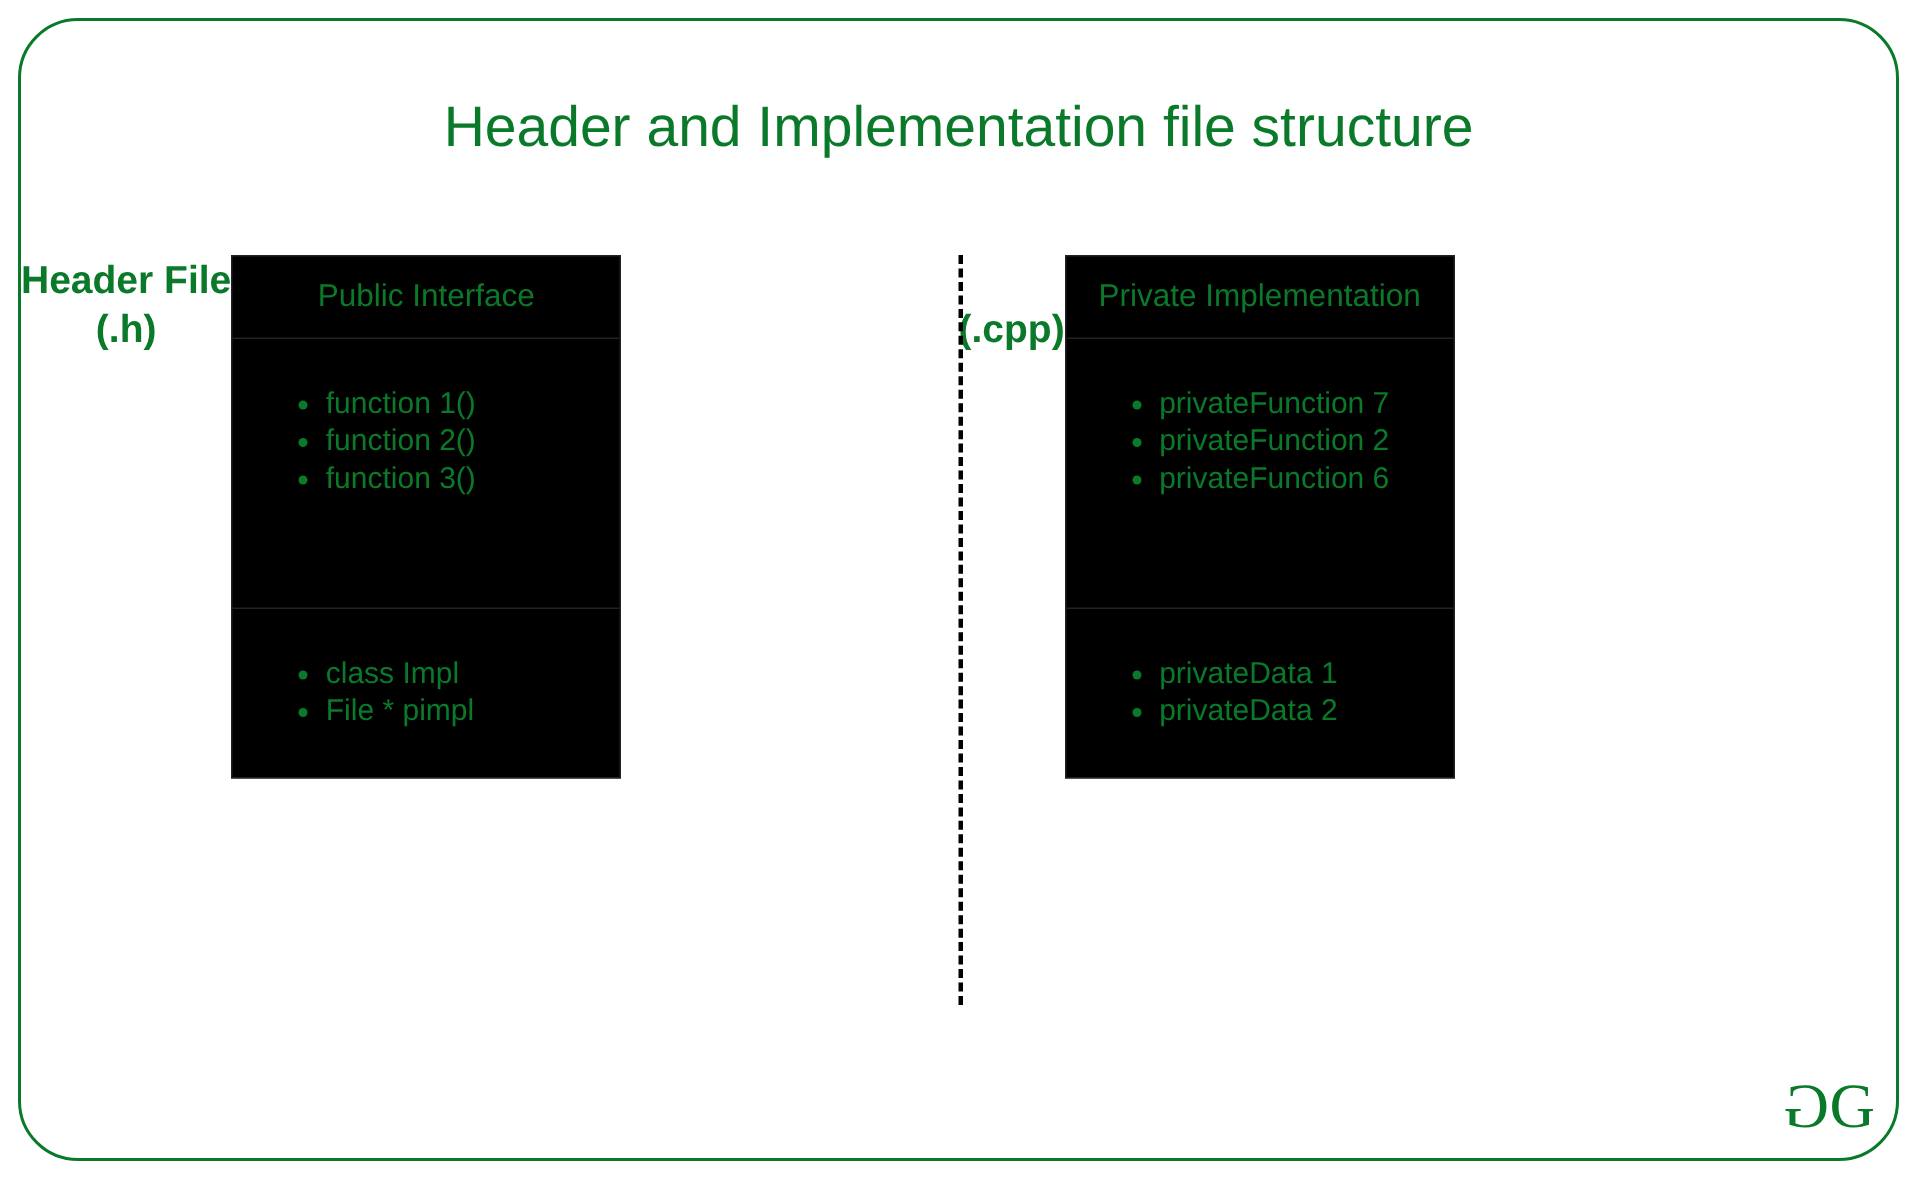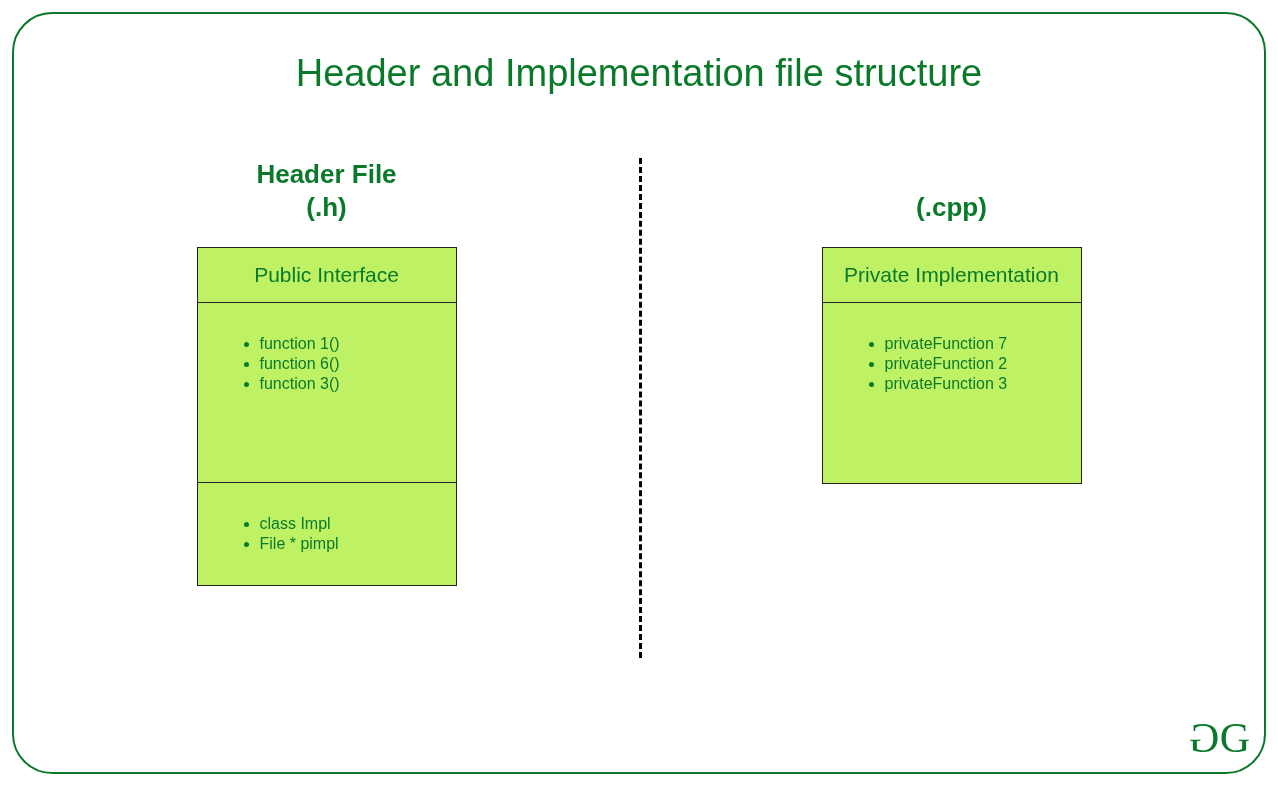--- a/index.html
+++ b/index.html
@@ -17,68 +17,68 @@
     border: 2px solid #0a7a2a;
     border-radius: 40px;
     position: relative;
     overflow: hidden;
   }
   .title {
     text-align: center;
     color: #0a7a2a;
     font-size: 38px;
     line-height: 1.25;
-    margin-top: 36px;
+    margin-top: 48px;
     font-weight: 400;
   }
   .content {
     display: flex;
     justify-content: center;
     margin-top: 60px;
     position: relative;
   }
   .column {
     width: 50%;
     display: flex;
-    flex-direction: column;
-    align-items: center;
+    flex-direction: row;
+    align-items: flex-start;
   }
   .col-title {
     color: #0a7a2a;
     font-weight: 700;
     font-size: 26px;
     text-align: center;
     line-height: 1.3;
     margin-bottom: 22px;
   }
   .box {
     border: 1.5px solid #222;
     width: 260px;
-    background: #bef264;
+    background: #000000;
   }
   .box-header {
     border-bottom: 1.5px solid #222;
     text-align: center;
     color: #0a7a2a;
     font-size: 21px;
     padding: 14px 8px;
     line-height: 1.25;
   }
   .box-section {
     border-bottom: 1.5px solid #222;
     padding: 30px 20px 30px 44px;
   }
   .box-section:last-child {
     border-bottom: none;
   }
   .box-section.tall { min-height: 180px; }
   .box-section ul {
     list-style: disc;
     color: #0a7a2a;
-    font-size: 16px;
+    font-size: 20px;
     padding-left: 18px;
   }
   .box-section li {
     margin: 2px 0;
     white-space: nowrap;
   }
   .divider {
     position: absolute;
     left: 50%;
     top: 0;
@@ -114,21 +114,21 @@
     <div class="column">
       <div class="col-title">
         <span>Header File</span><br>
         <span>(.h)</span>
       </div>
       <div class="box">
         <div class="box-header">Public Interface</div>
         <div class="box-section tall">
           <ul>
             <li>function 1()</li>
-            <li>function 6()</li>
+            <li>function 2()</li>
             <li>function 3()</li>
           </ul>
         </div>
         <div class="box-section">
           <ul>
             <li> class Impl</li>
             <li>File * pimpl</li>
           </ul>
         </div>
       </div>
@@ -138,21 +138,27 @@
       <div class="col-title">
         <br>
         <span>(.cpp)</span>
       </div>
       <div class="box">
         <div class="box-header">Private Implementation</div>
         <div class="box-section tall">
           <ul>
             <li>privateFunction 7</li>
             <li>privateFunction 2</li>
-            <li>privateFunction 3</li>
+            <li>privateFunction 6</li>
+          </ul>
+        </div>
+        <div class="box-section">
+          <ul>
+            <li>privateData 1</li>
+            <li>privateData 2</li>
           </ul>
         </div>
       </div>
     </div>
   </div>
 
   <div class="logo">
     <span class="flip">G</span><span>G</span>
   </div>
 </div>

